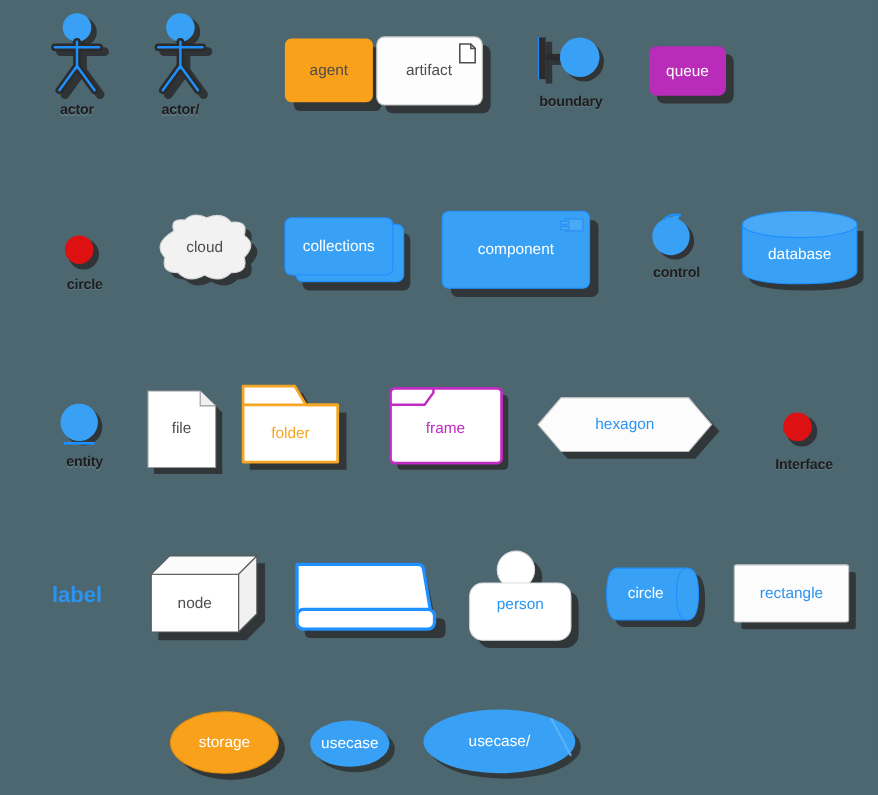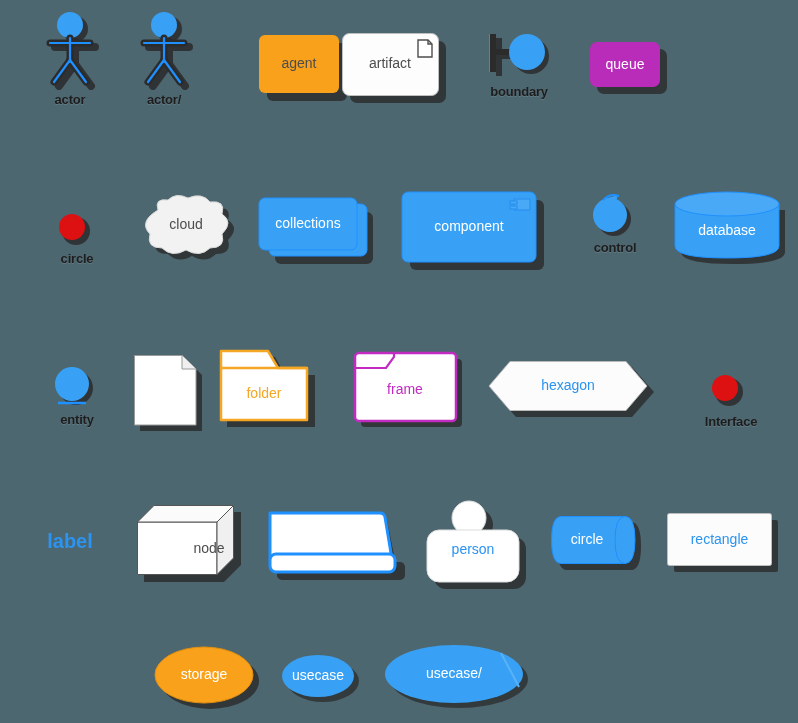--- a/index.html
+++ b/index.html
@@ -206,20 +206,21 @@
   </div>
 
   <div class="cell" style="left:134px;top:355px;width:76px;height:80px;">
     <svg width="76" height="80" viewBox="0 0 76 80">
       <g transform="translate(6,6)">
         <path d="M0 0 L48 0 L62 14 L62 70 L0 70 Z" fill="#2b2b2b" opacity=".8"></path>
       </g>
       <path d="M0.5 0.5 L48 0.5 L62 14 L62 70 L0.5 70 Z" fill="#ffffff" stroke="#9a9a9a"></path>
       <path d="M48 0.5 L48 14 L62 14" fill="#efefef" stroke="#9a9a9a"></path>
     </svg>
+    <div class="lbl dark" style="width:62px;height:70px;">file</div>
   </div>
 
   <div class="cell" style="left:220px;top:350px;width:102px;height:85px;">
     <svg width="102" height="85" viewBox="0 0 102 85">
       <g transform="translate(7,7)">
         <path d="M0 0 L48 0 L58 18 L88 18 L88 70 L0 70 Z" fill="#2b2b2b" opacity=".8"></path>
       </g>
       <path d="M1 1 L48 1 L58 18 L87 18 L87 70 L1 70 Z" fill="#ffffff" stroke="#f5a623" stroke-width="2.5" stroke-linejoin="round"></path>
       <path d="M1 18 L87 18" stroke="#f5a623" stroke-width="2.5"></path>
     </svg>
@@ -261,21 +262,21 @@
 
   <div class="cell" style="left:137px;top:505px;width:110px;height:82px;">
     <svg width="110" height="82" viewBox="0 0 110 82">
       <g transform="translate(7,7)">
         <path d="M0 17 L17 0 L97 0 L97 53 L80 70 L0 70 Z" fill="#2b2b2b" opacity=".8"></path>
       </g>
       <path d="M0.5 17 L80 17 L80 69.5 L0.5 69.5 Z" fill="#ffffff" stroke="#555"></path>
       <path d="M0.5 17 L17 0.5 L96.5 0.5 L80 17 Z" fill="#fbfbfb" stroke="#555"></path>
       <path d="M80 17 L96.5 0.5 L96.5 53 L80 69.5 Z" fill="#f0f0f0" stroke="#555"></path>
     </svg>
-    <div class="lbl dark" style="width:80px;height:87px;padding-left:32px;">node</div>
+    <div class="lbl dark" style="width:80px;height:87px;">node</div>
   </div>
 
   <div class="cell" style="left:268px;top:511px;width:140px;height:70px;">
     <svg width="140" height="70" viewBox="0 0 140 70">
       <g transform="translate(7,7)">
         <path d="M2 2 L112 2 L122 52 L2 52 Z" fill="#2b2b2b" opacity=".8"></path>
         <rect x="2" y="44" width="128" height="18" rx="5" fill="#2b2b2b" opacity=".8"></rect>
       </g>
       <path d="M2 2 L112 2 Q116 2 117 6 L124 48 L2 48 Z" fill="#ffffff" stroke="#1e90ff" stroke-width="3" stroke-linejoin="round"></path>
       <rect x="2" y="43" width="125" height="18" rx="6" fill="#ffffff" stroke="#1e90ff" stroke-width="3"></rect>

